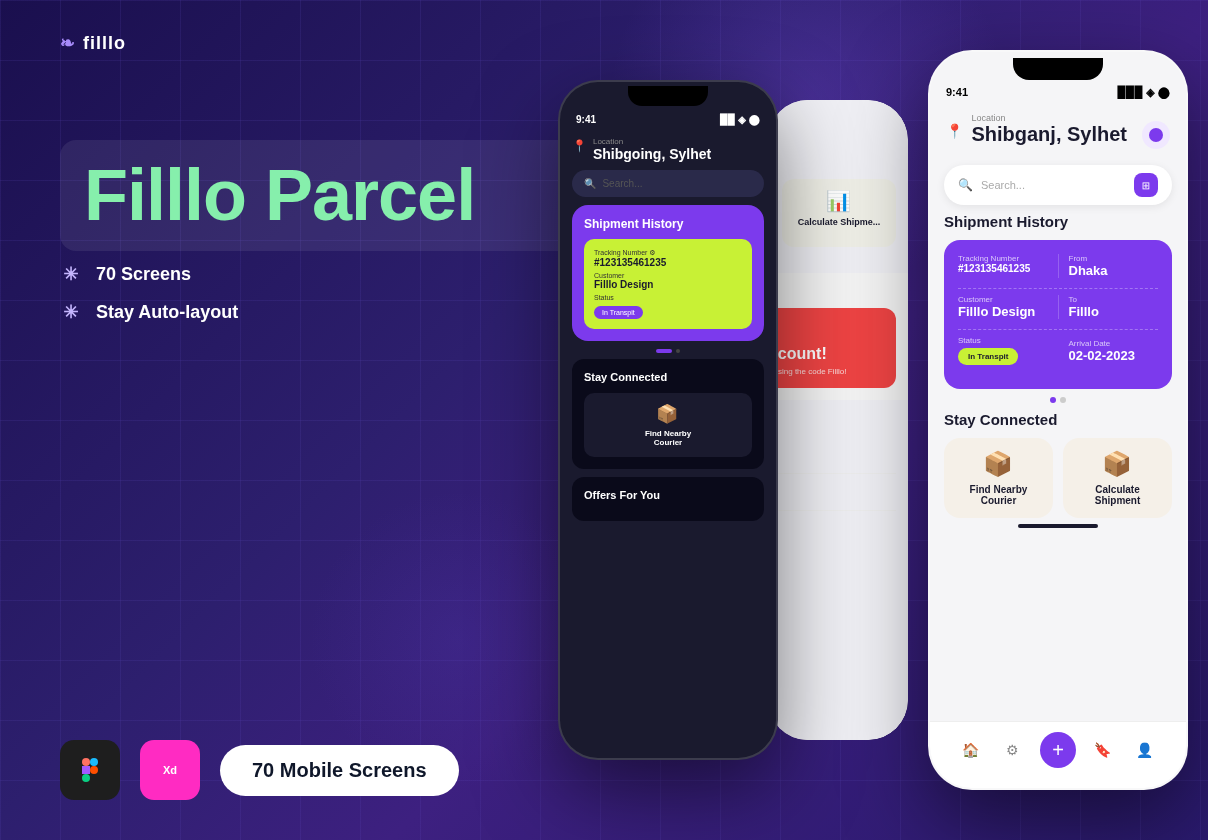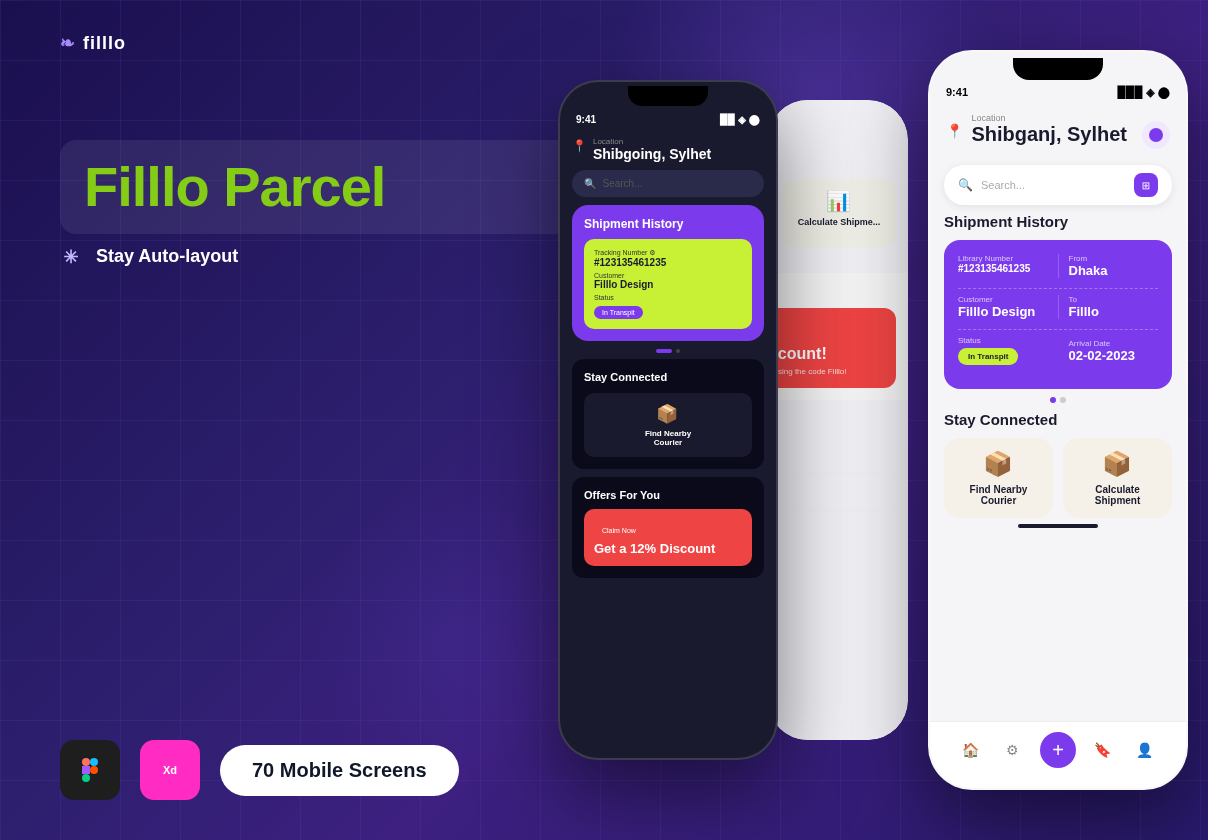--- a/index.html
+++ b/index.html
@@ -73,22 +73,22 @@
       width: 520px;
     }
 
     .title-box {
       background: rgba(255,255,255,0.08);
       border-radius: 16px;
       padding: 16px 24px;
       margin-bottom: 12px;
     }
     .title-box h1 {
-      color: #84cc16;
-      font-size: 56px;
+      color: #86efac;
+      font-size: 72px;
       font-weight: 900;
       line-height: 1.1;
       letter-spacing: -1px;
     }
     .title-box2 {
       background: rgba(255,255,255,0.08);
       border-radius: 16px;
       padding: 16px 24px;
       margin-bottom: 36px;
     }
@@ -662,20 +662,24 @@
   <span style="color:#a78bfa; font-size:18px;">❧</span>
   <span style="letter-spacing:1px;">filllo</span>
 </div>
 
 <div class="left-content">
   <div class="title-box">
     <h1>Filllo Parcel</h1>
   </div>
 
   <div class="features">
+    <div class="feature-item">
+      <div class="star-asterisk"></div>
+      <span>70 Screens</span>
+    </div>
     <div class="feature-item">
       <div class="star-asterisk"></div>
       <span>Stay Auto-layout</span>
     </div>
   </div>
 </div>
 
 <div class="bottom-section">
   <div class="tool-icon figma-icon">
     <svg width="32" height="32" viewBox="0 0 32 32" fill="none">
@@ -737,24 +741,20 @@
       <div class="stay-connected-dark">
         <div class="sc-title-dark">Stay Connected</div>
         <div class="sc-card-dark">
           <div class="sc-icon-dark">📦</div>
           <div class="sc-label-dark" style="white-space:pre-line;">Find Nearby
 Courier</div>
         </div>
       </div>
       <div class="offers-dark">
         <div class="offers-title-dark">Offers For You</div>
-        <div style="background:#ef4444; border-radius:10px; padding:10px;">
-          <div class="claim-now-btn">Claim Now</div>
-          <div class="discount-text">Get a 12% Discount</div>
-        </div>
       </div>
     </div>
   </div>
 
   <div class="phone-behind">
     <div style="background:#f0f0f5; height:100%;">
       <div style="height:40px;"></div>
       <div class="stay-connected-behind">
         <div class="sc-title-behind">Stay Connected</div>
         <div class="sc-cards-behind">
@@ -821,21 +821,21 @@
     <div class="light-search-bar">
       <span class="search-icon-light">🔍</span>
       <span>Search...</span>
       <div class="scan-icon-right">⊞</div>
     </div>
     <div class="shipment-history-light">
       <div class="sh-title-light">Shipment History</div>
       <div class="sh-card-light">
         <div class="sh-row">
           <div class="sh-field">
-            <div class="sh-field-label">Library Number</div>
+            <div class="sh-field-label">Tracking Number</div>
             <div class="sh-field-value" style="font-size:10px;">#123135461235</div>
           </div>
           <div class="sh-divider"></div>
           <div class="sh-field">
             <div class="sh-field-label">From</div>
             <div class="sh-field-value">Dhaka</div>
           </div>
         </div>
         <div class="sh-dashed"></div>
         <div class="sh-row">

